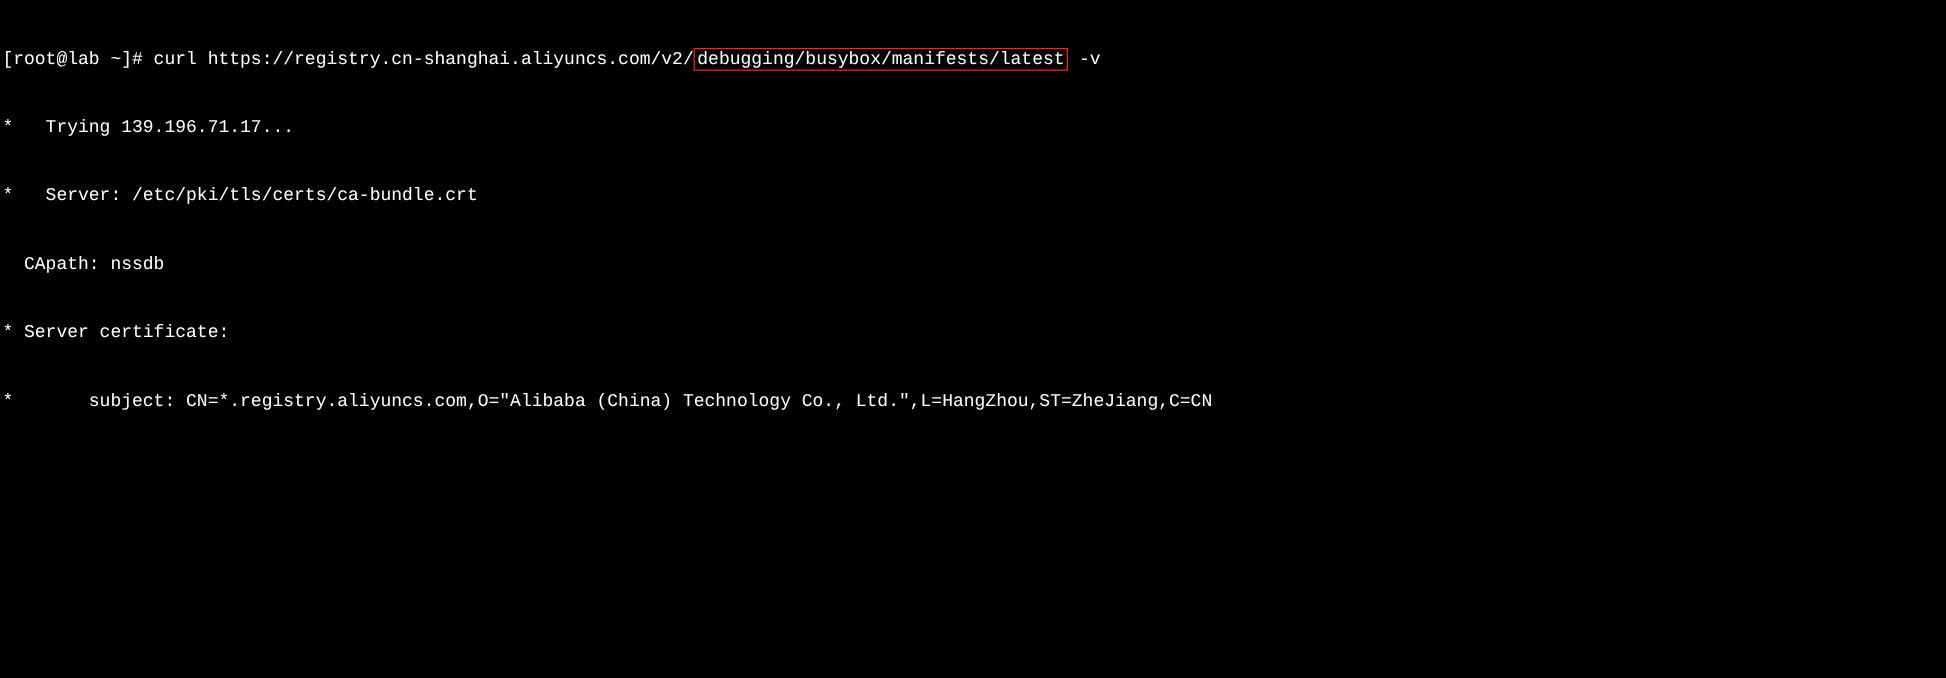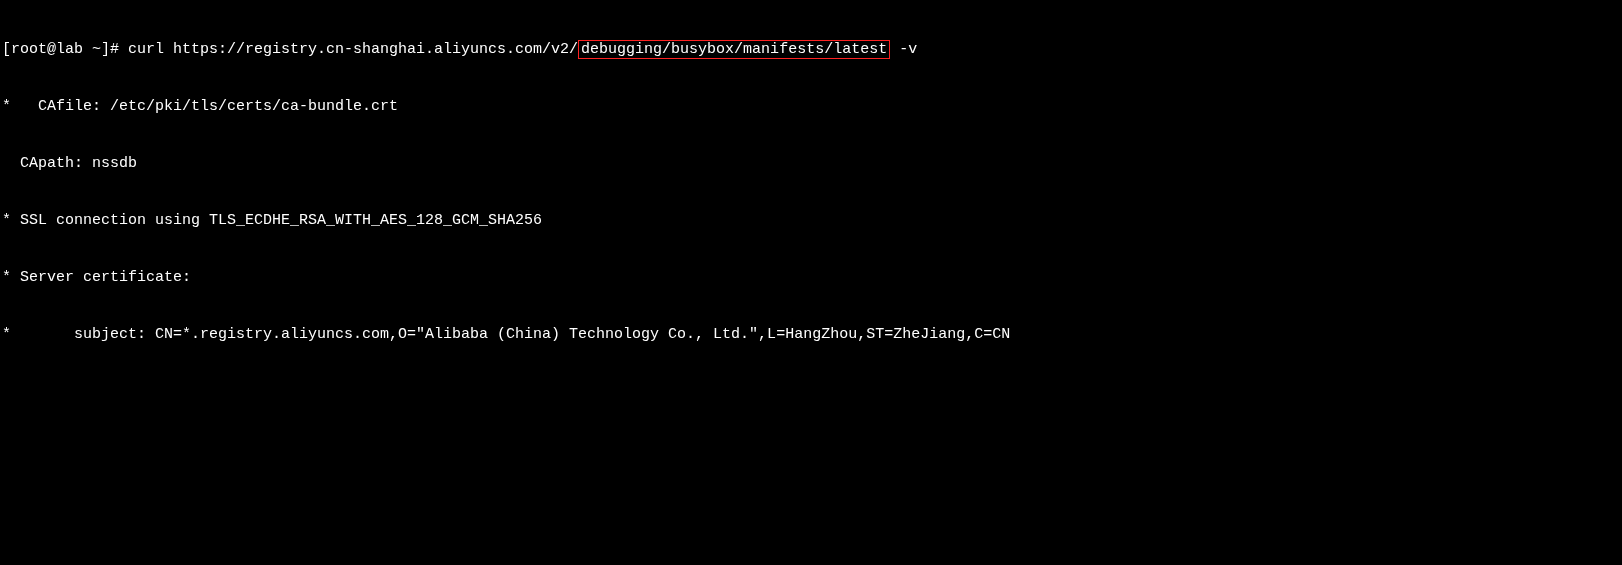--- a/index.html
+++ b/index.html
@@ -28,23 +28,23 @@
     padding: 0 2px;
     margin: -1px 0;
     line-height: 17px;
   }
 </style>
 </head>
 <body>
 
 <div class="terminal">
   <span class="line"><span>[root@lab ~]# curl https://registry.cn-shanghai.aliyuncs.com/v2/</span><span class="hl1">debugging/busybox/manifests/latest</span><span> -v</span></span>
-  <span class="line">*   CAfile: /etc/pki/tls/certs/ca-bundle.crt</span>
+  <span class="line">*   Trying 139.196.71.17...</span>
+  <span class="line">*   Server: /etc/pki/tls/certs/ca-bundle.crt</span>
   <span class="line">  CApath: nssdb</span>
-  <span class="line">* SSL connection using TLS_ECDHE_RSA_WITH_AES_128_GCM_SHA256</span>
   <span class="line">* Server certificate:</span>
   <span class="line">*       subject: CN=*.registry.aliyuncs.com,O="Alibaba (China) Technology Co., Ltd.",L=HangZhou,ST=ZheJiang,C=CN</span>
   
   
   
   
   
   
   
   

